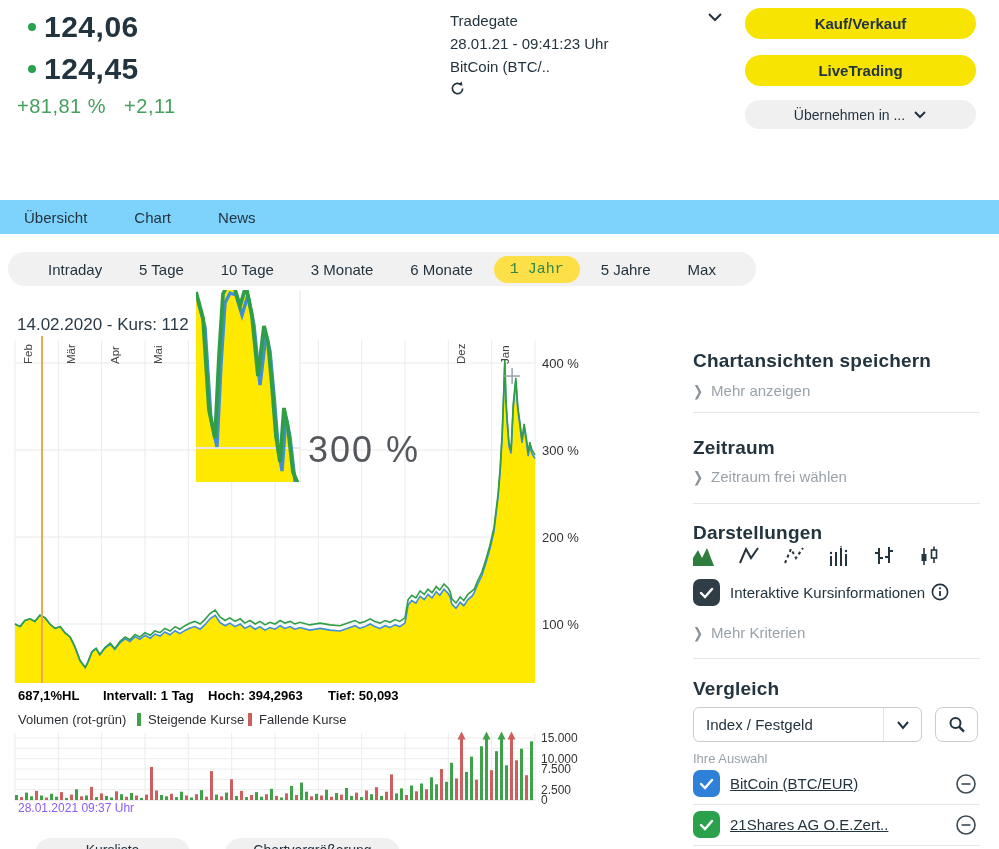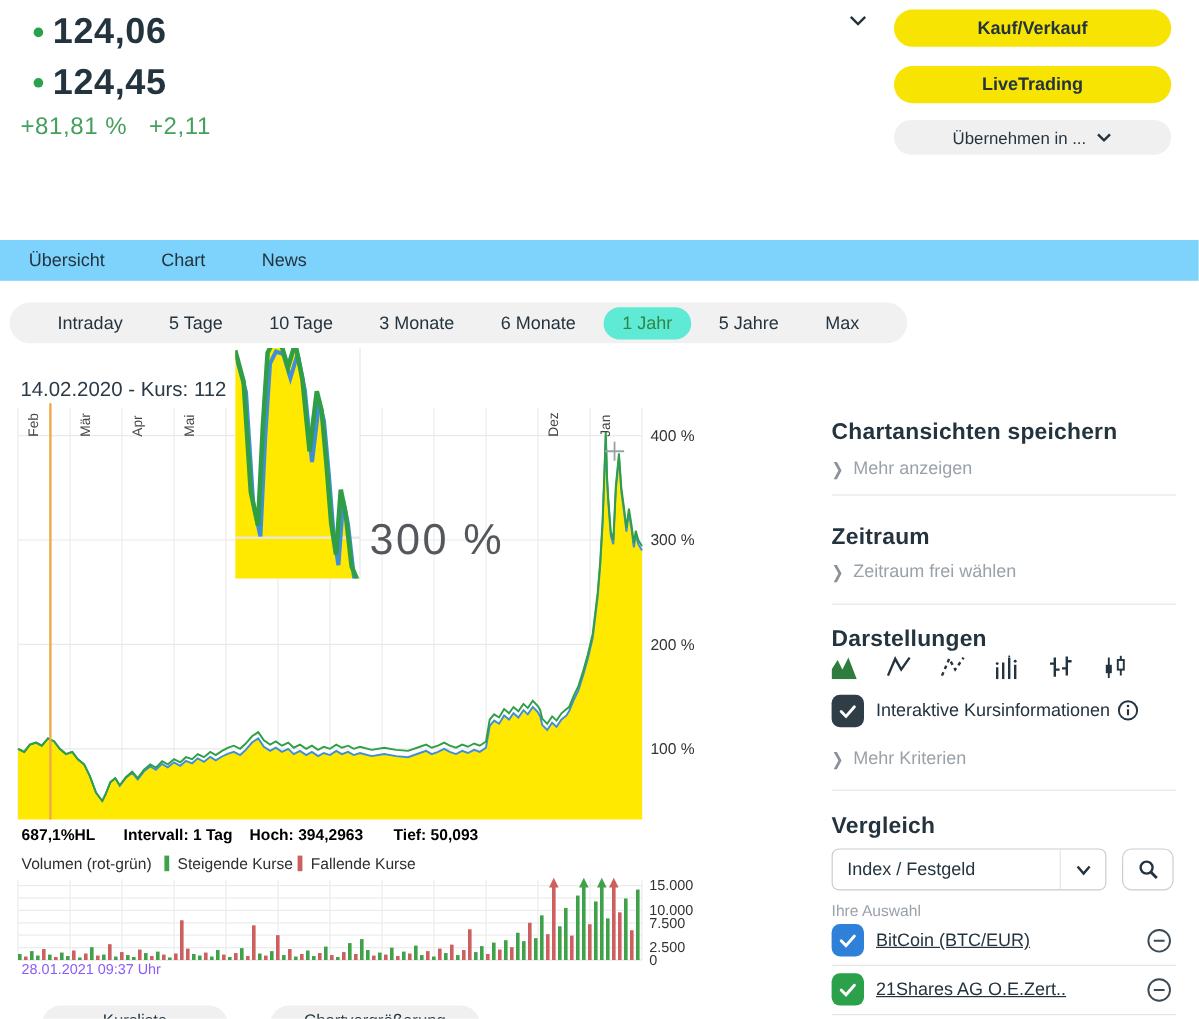--- a/index.html
+++ b/index.html
@@ -30,21 +30,21 @@
   
   .tabbar { position:absolute; left:0; top:200px; width:999px; height:34px; background:#7dd3fc;
     display:flex; align-items:center; }
   .tabbar .tab { font-size:15px; color:#24343f; margin-right:47px; cursor:pointer; }
   .tabbar .tab:first-child { margin-left:24px; }
 
   
   .rangebar { position:absolute; left:8px; top:252px; width:748px; height:34px; background:#f1f1f2;
     border-radius:17px; display:flex; align-items:center; justify-content:space-between; padding:0 24px; }
   .range-item { font-size:15px; color:#24343f; cursor:pointer; padding:5px 16px; border-radius:15px; }
-  .range-item.active { background:#5eead4; color:#31864a; }
+  .range-item.active { background:#fde047; color:#31864a;font-family:Liberation Mono, monospace; }
 
   
   .chart-info { position:absolute; top:688px; font-size:13px; color:#000000;font-weight:bold; }
   .legend-row { position:absolute; top:712px; font-size:13px; color:#2b2f33; display:flex; align-items:center; }
   .legend-tick { display:inline-block; width:4px; height:13px; margin-right:7px; }
   .stamp { position:absolute; left:18px; top:801px; font-size:12px; color:#8b5cf6; }
 
   
   .sb-h { position:absolute; left:693px; font-size:19px; font-weight:700; color:#24343f; letter-spacing:0.2px; }
   .sb-link { position:absolute; left:693px; font-size:15px; color:#9aa2a9; display:flex; align-items:center; gap:8px; cursor:pointer; }
@@ -84,20 +84,31 @@
     </div>
     <div class="quote-row" style="margin-top:8px;">
       <span class="dot"></span>
       <span class="price">124,45</span>
     </div>
   </div>
   <div class="abs change" style="left:17px; top:95px;">
     <span>+81,81 %</span><span>+2,11</span>
   </div>
 
+  <div class="abs" style="left:450px; top:9px; width:280px;">
+    <div class="info-value">Tradegate</div>
+    <div class="info-value">28.01.21 - 09:41:23 Uhr</div>
+    <div class="info-value">BitCoin (BTC/..</div>
+    <div style="margin-top:3px;">
+      <svg width="15" height="15" viewBox="0 0 16 16">
+          <path d="M13.5 8a5.5 5.5 0 1 1-1.6-3.9" fill="none" stroke="#24343f" stroke-width="1.8"></path>
+          <polygon points="12.5,0.5 13.3,5 8.9,3.6" fill="#24343f"></polygon>
+        </svg>
+    </div>
+  </div>
   <div class="abs" style="left:706px; top:10px;">
     <svg width="18" height="14" viewBox="0 0 18 14">
         <polyline points="3,4 9,10 15,4" fill="none" stroke="#24343f" stroke-width="2"></polyline>
       </svg>
   </div>
 
   <div class="pill-btn" style="top:8px;">Kauf/Verkauf</div>
   <div class="pill-btn" style="top:55px;">LiveTrading</div>
   <div class="pill-btn gray" style="top:100px;">
     <span>Übernehmen in ...</span>

